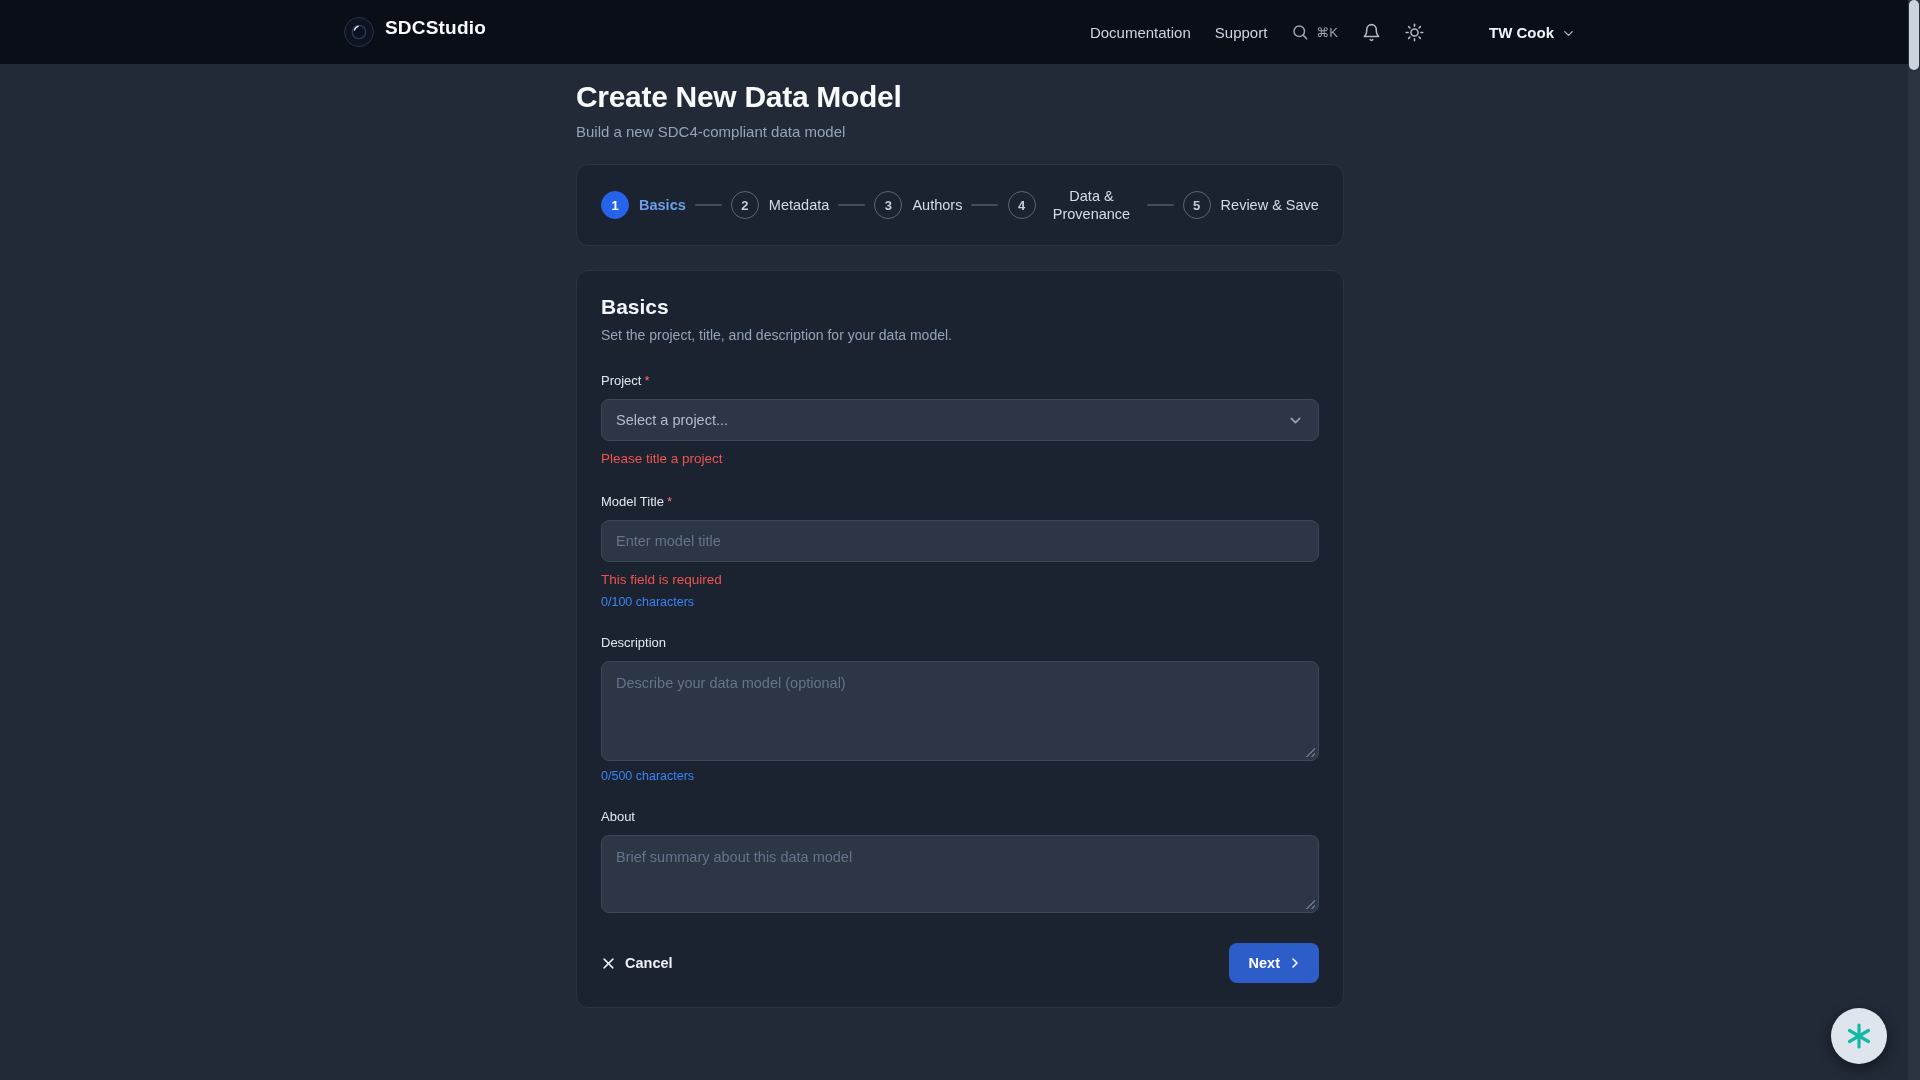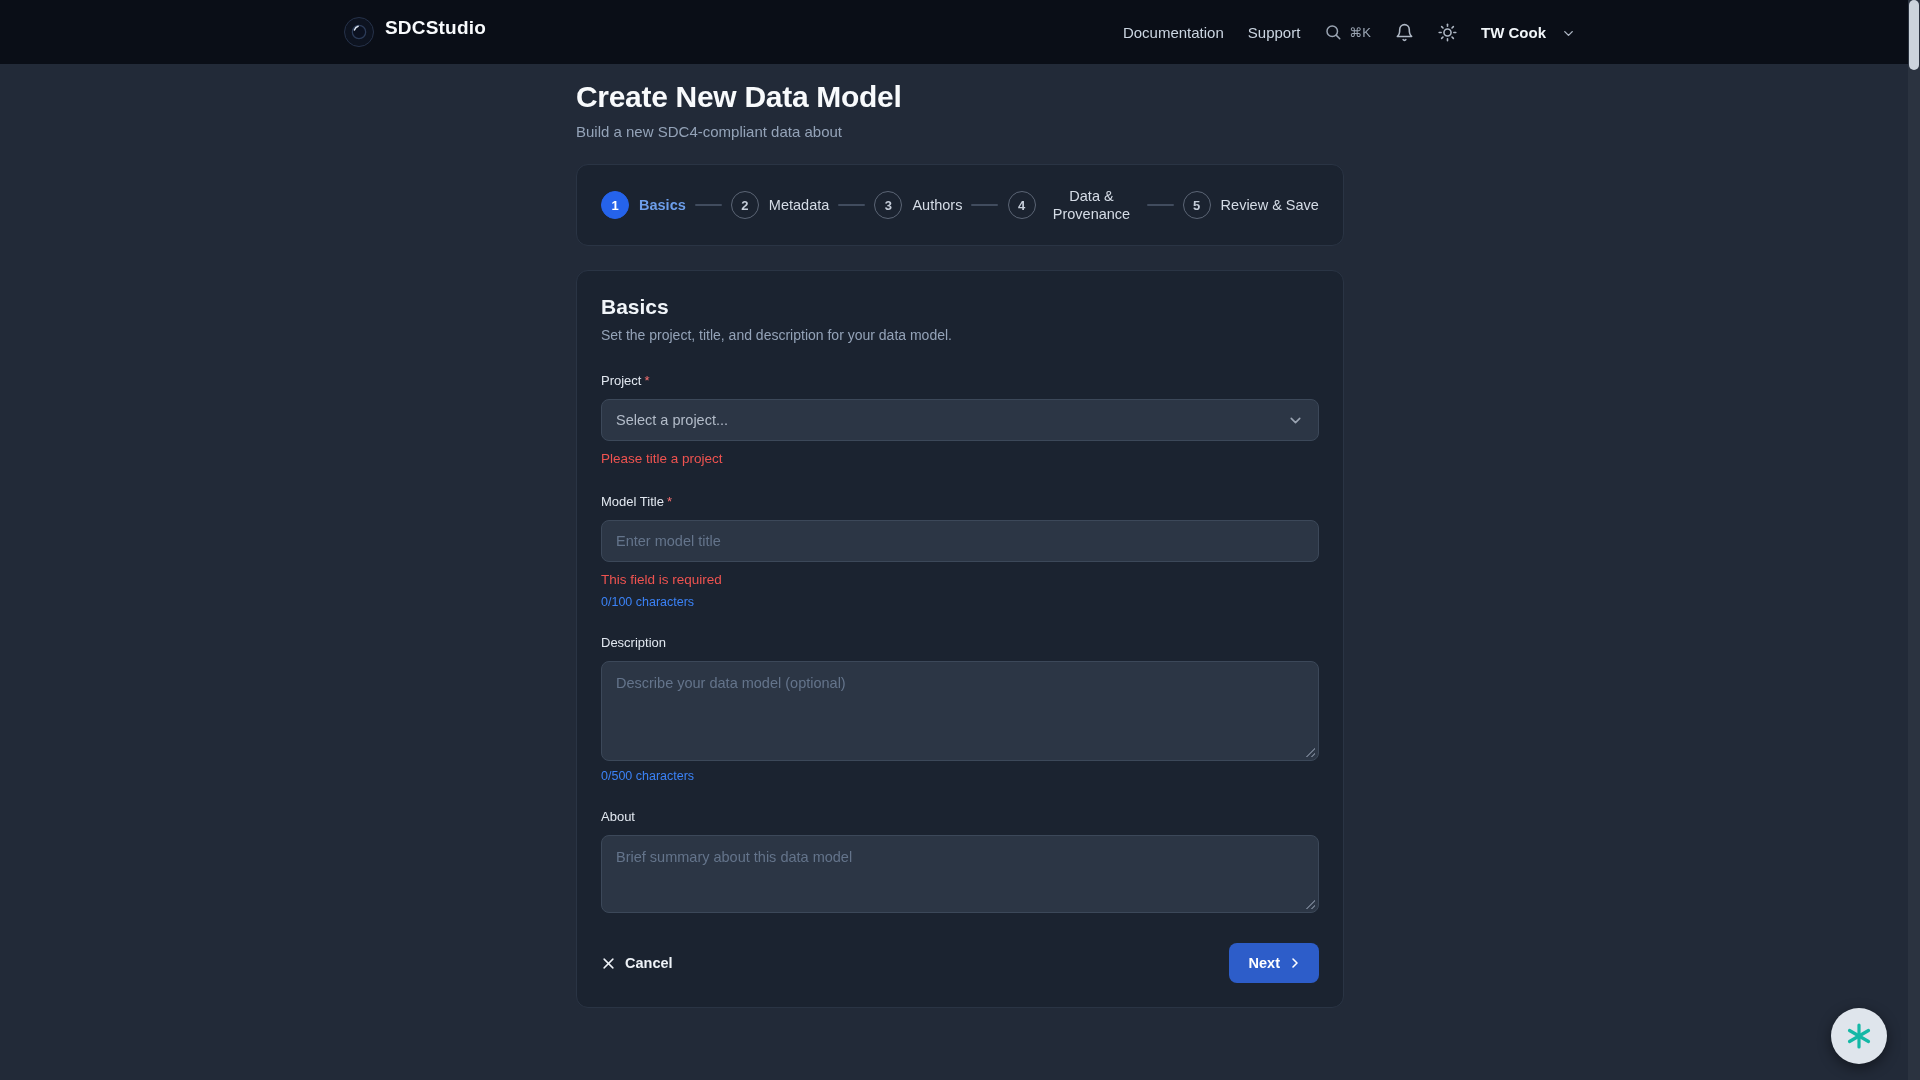--- a/index.html
+++ b/index.html
@@ -20,21 +20,21 @@
   }
   .brand { display:flex; align-items:flex-start; gap:11px; cursor:pointer; }
   .brand-name { font-size:19px; font-weight:700; color:#f8fafc; letter-spacing:0.2px; }
   .logo { width:30px; height:30px; border-radius:50%; background:#0d1320;
           border:1px solid #26324a; display:flex; align-items:center; justify-content:center; }
   .nav-right { display:flex; align-items:center; gap:24px; }
   .nav-link { font-size:15px; color:#cbd5e1; cursor:pointer; }
   .search-group { display:flex; align-items:center; gap:7px; color:#9aa4b2; cursor:pointer; }
   .kbd { font-size:13px; color:#9aa4b2; }
   .icon-btn { display:flex; align-items:center; color:#aeb7c4; cursor:pointer; background:none; border:none; }
-  .user-menu { display:flex; align-items:flex-end; gap:15px; cursor:pointer; }
+  .user-menu { display:flex; align-items:flex-end; gap:7px; cursor:pointer;margin-left:41px; }
   .user-name { font-size:15px; font-weight:700; color:#f1f5f9; }
 
   
   .main { padding-top:16px; }
   .container { width:768px; margin:0 auto; }
   .page-title { font-size:30px; font-weight:700; color:#f8fafc; letter-spacing:-0.3px; }
   .page-subtitle { margin-top:9px; font-size:15px; color:#94a3b8; }
 
   .card { background:#1b2330; border:1px solid #2a3444; border-radius:12px; }
 
@@ -188,21 +188,21 @@
           </svg>
         </span>
       </div>
     </nav>
   </div>
 </header>
 
 <main class="main">
   <div class="container">
     <h1 class="page-title">Create New Data Model</h1>
-    <p class="page-subtitle">Build a new SDC4-compliant data about</p>
+    <p class="page-subtitle">Build a new SDC4-compliant data model</p>
 
     <div class="card stepper">
       <div class="step">
         <span class="step-circle active">1</span>
         <span class="step-label active">Basics</span>
       </div>
       <span class="connector"></span>
       <div class="step">
         <span class="step-circle">2</span>
         <span class="step-label">Metadata</span>

